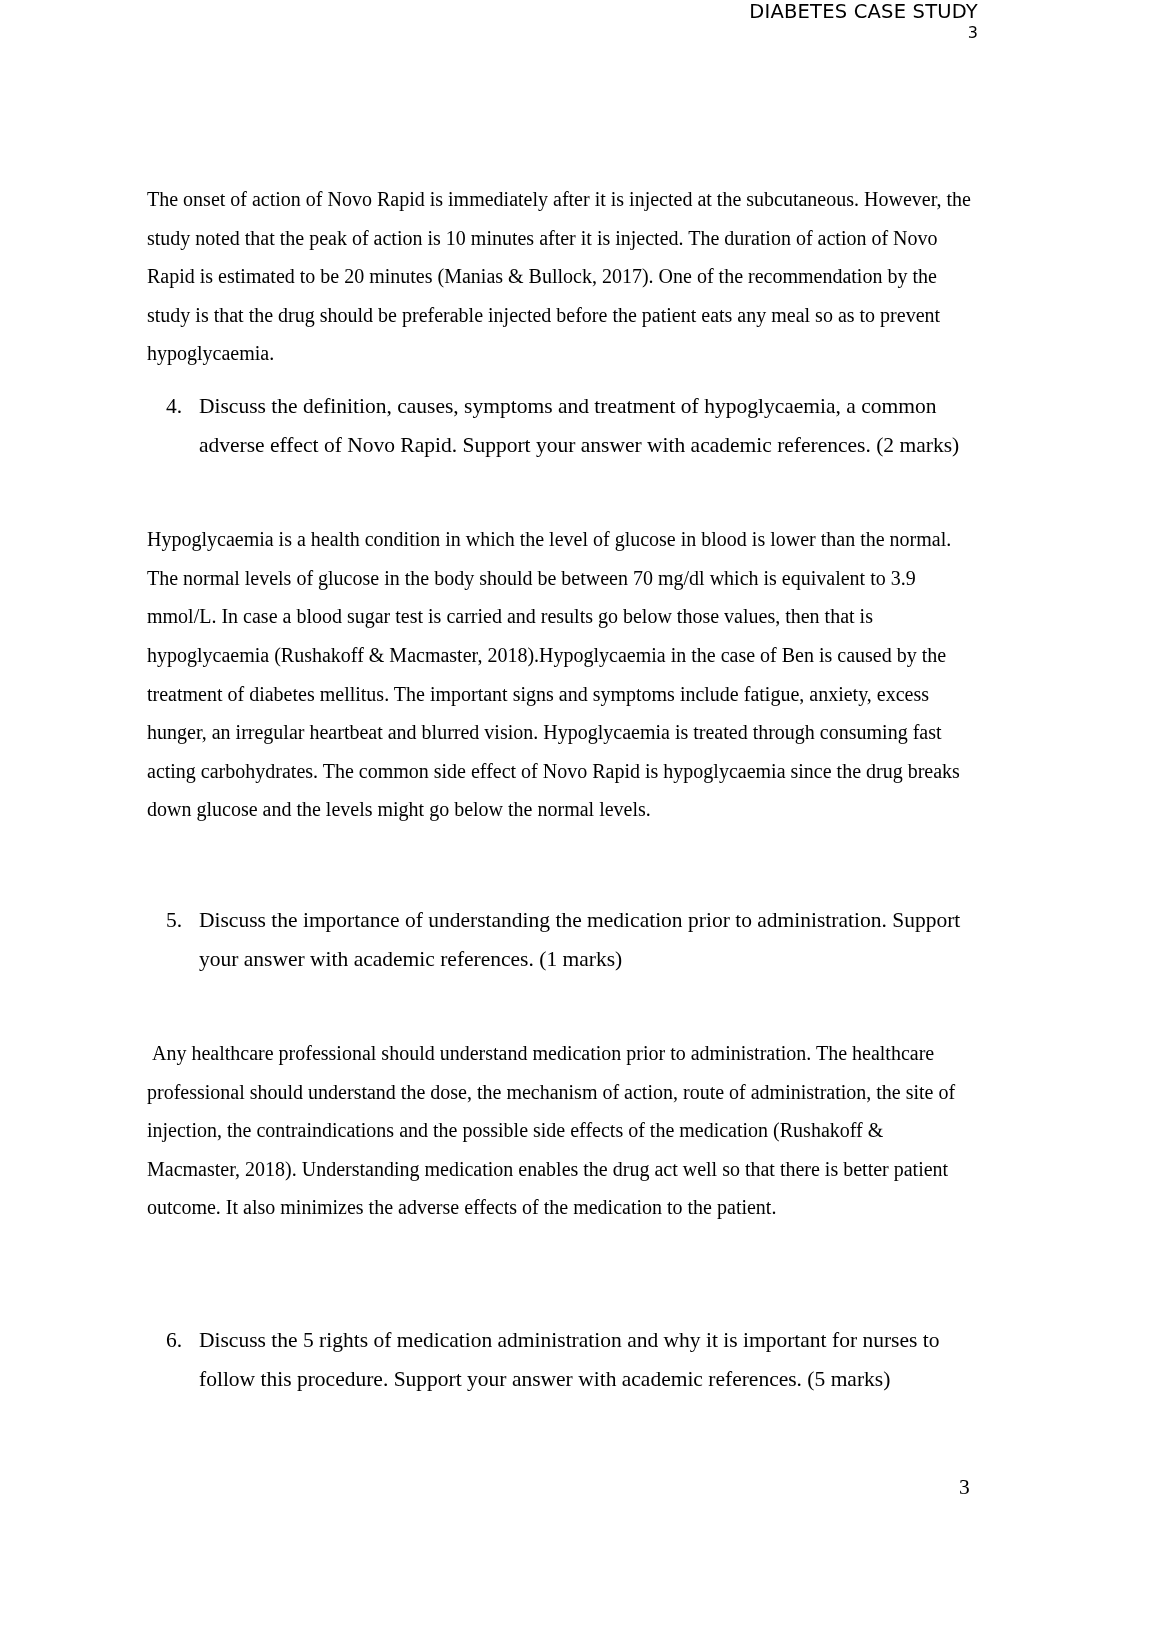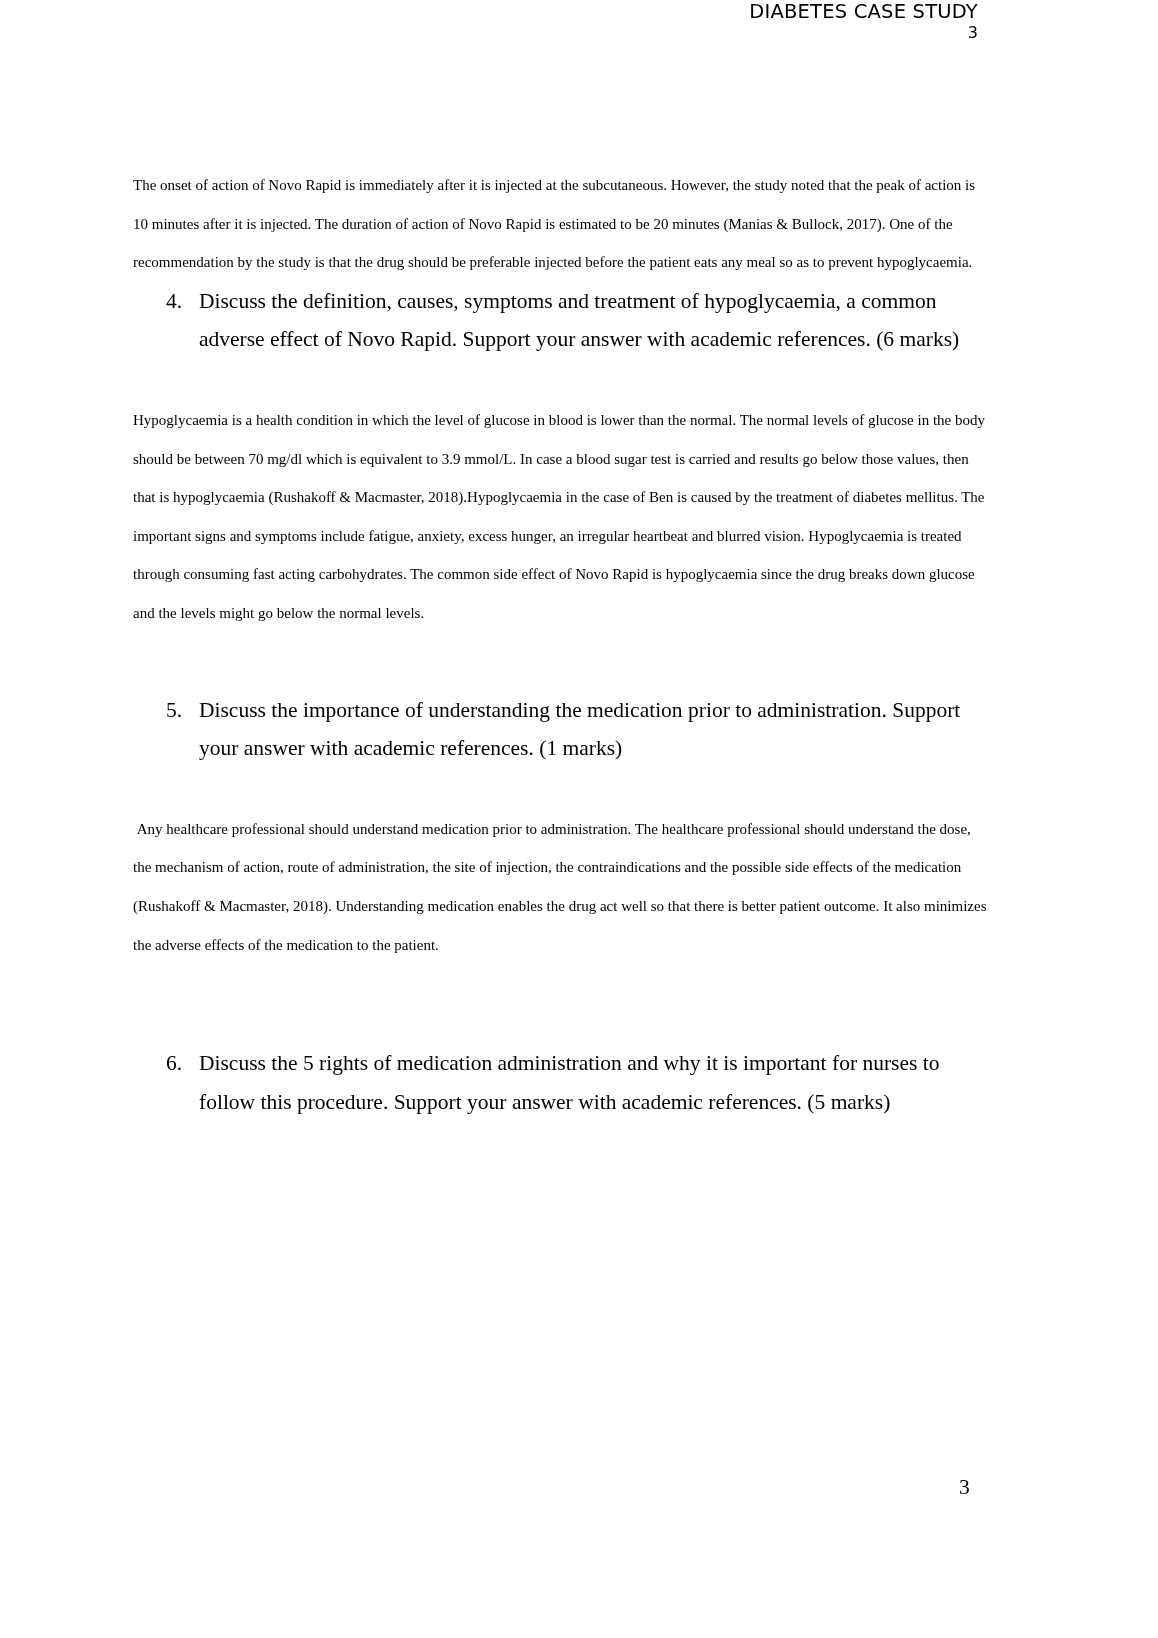--- a/index.html
+++ b/index.html
@@ -54,22 +54,22 @@
 
   
   .content {
     position: absolute;
     left: 133px;
     top: 166px;
     width: 855px;
   }
 
   p.body-para {
-    margin: 0;
-    font-size: 15px;
+    margin: 14px;
+    font-size: 20px;
     line-height: 38.6px;
     text-align: left;
     color: #000000;
     white-space: pre-wrap;
   }
 
   
   ol.q-list {
     margin: 0;
     padding: 0;
@@ -120,21 +120,21 @@
     <div class="header-page-number">3</div>
   </div>
 
   <div class="content">
 
     <p class="body-para">The onset of action of Novo Rapid is immediately after it is injected at the subcutaneous. However, the study noted that the peak of action is 10 minutes after it is injected. The duration of action of Novo Rapid is estimated to be 20 minutes (Manias &amp; Bullock, 2017). One of the recommendation by the study is that the drug should be preferable injected before the patient eats any meal so as to prevent hypoglycaemia.</p>
 
     <ol class="q-list">
       <li>
         <span class="marker">4.</span>
-        <span class="q-text">Discuss the definition, causes, symptoms and treatment of hypoglycaemia, a common adverse effect of Novo Rapid. Support your answer with academic references. (6 marks)</span>
+        <span class="q-text">Discuss the definition, causes, symptoms and treatment of hypoglycaemia, a common adverse effect of Novo Rapid. Support your answer with academic references. (2 marks)</span>
       </li>
     </ol>
 
     <div class="gap-md"></div>
 
     <p class="body-para">Hypoglycaemia is a health condition in which the level of glucose in blood is lower than the normal. The normal levels of glucose in the body should be between 70 mg/dl which is equivalent to 3.9 mmol/L. In case a blood sugar test is carried and results go below those values, then that is hypoglycaemia (Rushakoff &amp; Macmaster, 2018).Hypoglycaemia in the case of Ben is caused by the treatment of diabetes mellitus. The important signs and symptoms include fatigue, anxiety, excess hunger, an irregular heartbeat and blurred vision. Hypoglycaemia is treated through consuming fast acting carbohydrates. The common side effect of Novo Rapid is hypoglycaemia since the drug breaks down glucose and the levels might go below the normal levels.</p>
 
     <div class="gap-lg"></div>
 
     <ol class="q-list">

